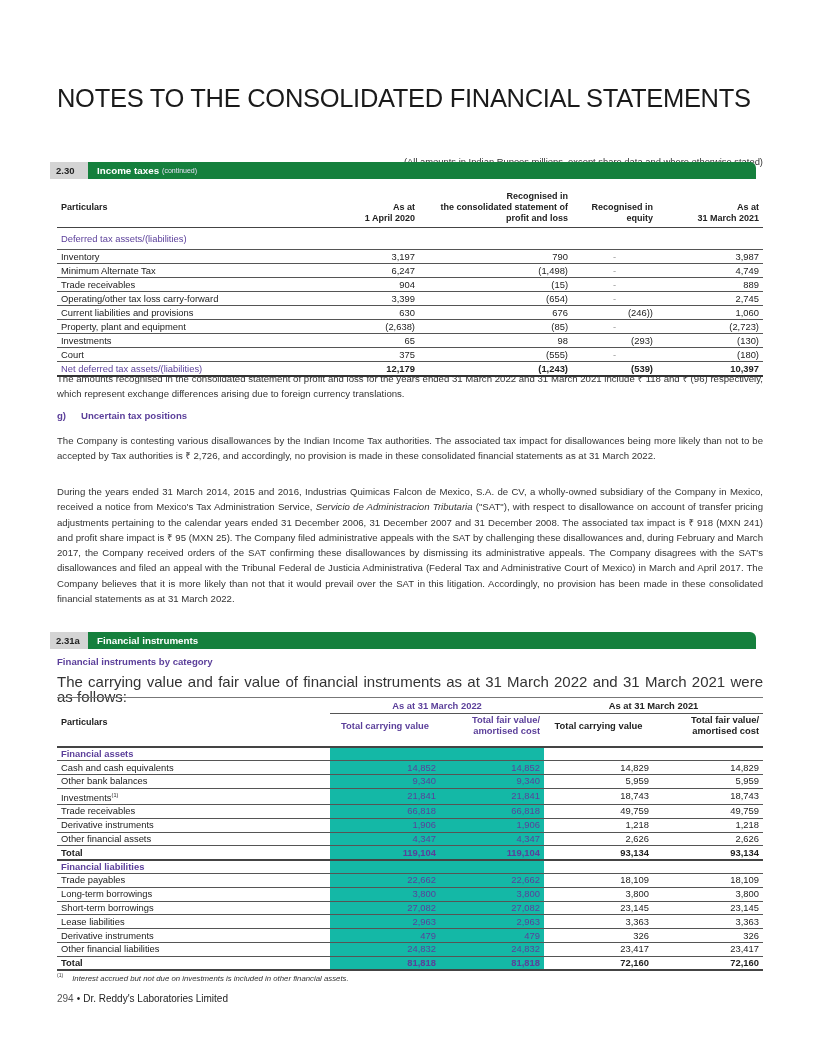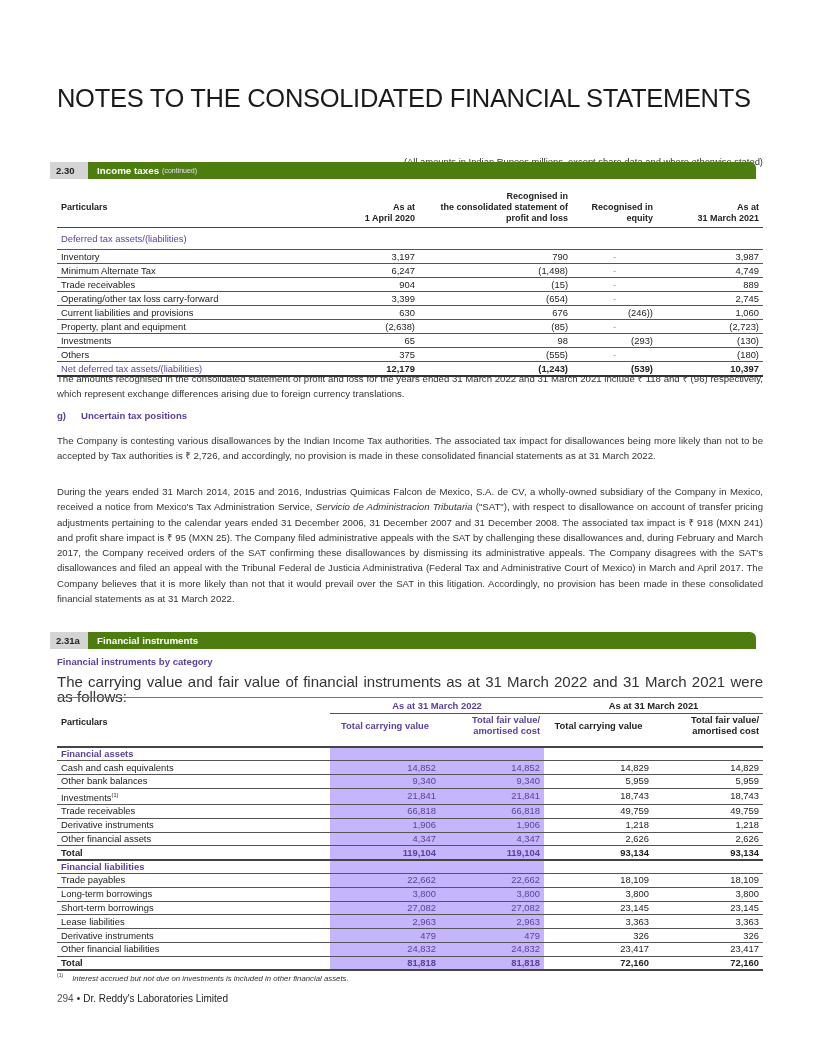--- a/index.html
+++ b/index.html
@@ -16,21 +16,21 @@
     }
     .section-band {
       position: absolute; left: 50px; width: 706px; height: 17px;
       display: flex; align-items: stretch;
     }
     .section-band .num {
       width: 38px; background: #d4d4d4; color: #222; font-size: 9.5px;
       padding-left: 6px; display: flex; align-items: center; font-weight: bold;
     }
     .section-band .ttl {
-      flex: 1; background: #4d7c0f; color: #fff; font-size: 9.8px; font-weight: bold;
+      flex: 1; background: #15803d; color: #fff; font-size: 9.8px; font-weight: bold;
       padding-left: 9px; display: flex; align-items: center;
       border-top-right-radius: 6px;
     }
     .section-band .ttl .sub { font-weight: normal; font-size: 7px; margin-left: 3px; color: #e8e0f7; }
 
     
     table { border-collapse: collapse; }
     .dt-table { position: absolute; left: 57px; top: 189px; width: 706px; font-size: 9.4px; }
     .dt-table th { font-size: 9px; font-weight: bold; color: #222; vertical-align: bottom; padding: 2px 0 3px 0; line-height: 11px; }
     .dt-table th.l { text-align: left; padding-left: 4px; vertical-align: middle; font-weight: bold; }
@@ -59,21 +59,21 @@
     .fi-table th.grp2022 { color: #5b3f9a; text-align: center; height: 16px; border-bottom: 1px solid #555; }
     .fi-table th.grp2021 { color: #222; text-align: center; height: 16px; border-bottom: 1px solid #555; }
     .fi-table th.c22 { color: #5b3f9a; }
     .fi-table th.c21 { color: #222; }
     .fi-table th.ctr { text-align: center; }
     .fi-table th.r { text-align: right; padding-right: 4px; }
     .fi-table tr.sub th { height: 28px; padding-bottom: 10px; vertical-align: bottom; }
     .fi-table tr.sub { border-bottom: 2px solid #444; }
     .fi-table td { height: 13.8px; line-height: 12px; padding: 0 4px; border-bottom: 1px solid #555; color: #222; }
     .fi-table td.r { text-align: right; }
-    .fi-table td.hl { background: #c4b5fd; color: #5b3f9a; }
+    .fi-table td.hl { background: #14b8a6; color: #5b3f9a; }
     .fi-table tr.grp td.lbl { color: #5b3f9a; font-weight: bold; }
     .fi-table tr.tot td { font-weight: bold; border-bottom: 2px solid #444; }
     .fi-table sup { font-size: 5.5px; vertical-align: super; }
 
     .footnote {
       position: absolute; left: 57px; top: 972px; font-size: 7.8px; font-style: italic; color: #333;
     }
     .footnote sup { font-size: 5px; margin-right: 9px; font-style: normal; }
     .footer {
       position: absolute; left: 57px; top: 993px; font-size: 10px; color: #222;
@@ -172,21 +172,21 @@
         <td class="r">(2,723)</td>
       </tr>
       <tr>
         <td class="lbl">Investments</td>
         <td class="r">65</td>
         <td class="r">98</td>
         <td class="r">(293)</td>
         <td class="r">(130)</td>
       </tr>
       <tr>
-        <td class="lbl">Others</td>
+        <td class="lbl">Court</td>
         <td class="r">375</td>
         <td class="r">(555)</td>
         <td class="c">-</td>
         <td class="r">(180)</td>
       </tr>
       <tr class="tot">
         <td class="lbl">Net deferred tax assets/(liabilities)</td>
         <td class="r">12,179</td>
         <td class="r">(1,243)</td>
         <td class="r">(539)</td>

